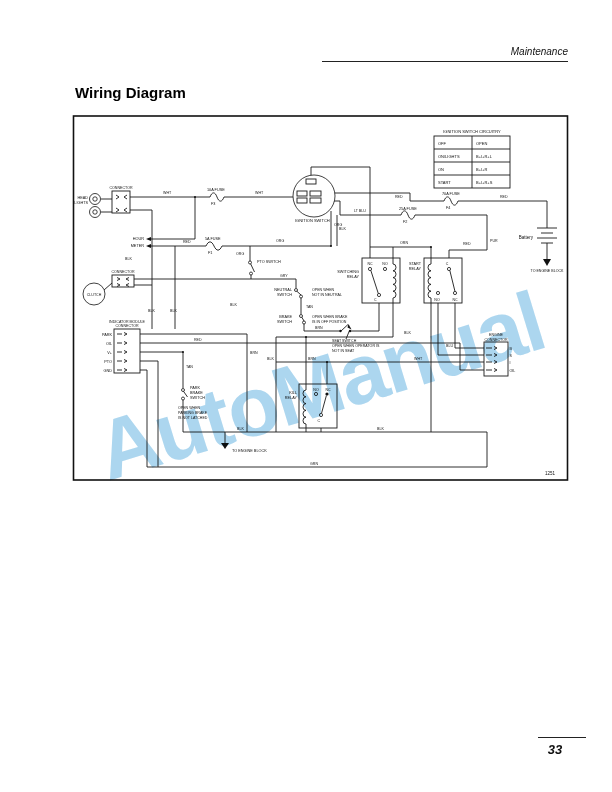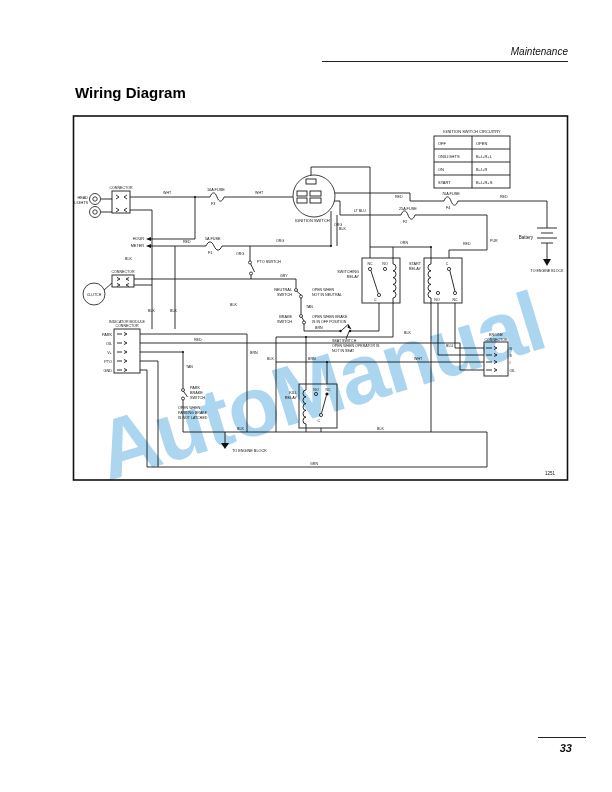--- a/index.html
+++ b/index.html
@@ -3,22 +3,22 @@
 <meta charset="utf-8">
 <style>
   html,body{margin:0;padding:0;background:#e8e8e8;}
   .page{position:relative;width:612px;height:792px;background:#fff;overflow:hidden;
         font-family:"Liberation Sans",sans-serif;color:#111;}
   .hdr-rule{position:absolute;left:322px;top:61px;width:246px;height:1.4px;background:#222;}
   .hdr-title{position:absolute;top:46px;left:322px;width:246px;text-align:right;
              font-style:italic;font-size:10px;color:#111;}
   .doc-title{position:absolute;left:73px;top:82px;font-size:15px;font-weight:bold;color:#000;}
   .ftr-rule{position:absolute;left:538px;top:737px;width:48px;height:1.3px;background:#222;}
-  .ftr-page{position:absolute;left:538px;top:742px;width:34px;text-align:right;
-            font-weight:bold;font-style:italic;font-size:11px;}
+  .ftr-page{position:absolute;left:538px;top:742px;width:34px;text-align:center;
+            font-weight:bold;font-style:italic;font-size:13px;}
   .diagram-wrap{position:absolute;left:0;top:0;}
   .watermark{position:absolute;left:40px;top:338px;width:560px;text-align:center;
              transform:rotate(-17deg);font-weight:bold;font-size:84px;letter-spacing:-2px;
              mix-blend-mode:multiply;opacity:.85;pointer-events:none;white-space:nowrap;}
   svg{position:absolute;left:0;top:0;}
   .w{fill:none;stroke:#1a1a1a;stroke-width:0.9;}
   .bx{fill:none;stroke:#1a1a1a;stroke-width:0.9;}
   .bd{fill:none;stroke:#111;stroke-width:1.6;}
   text{font-family:"Liberation Sans",sans-serif;font-size:4.2px;fill:#111;}
   .t36{font-size:3.6px}.t38{font-size:3.8px}.t4{font-size:4px}.t45{font-size:4.5px}

